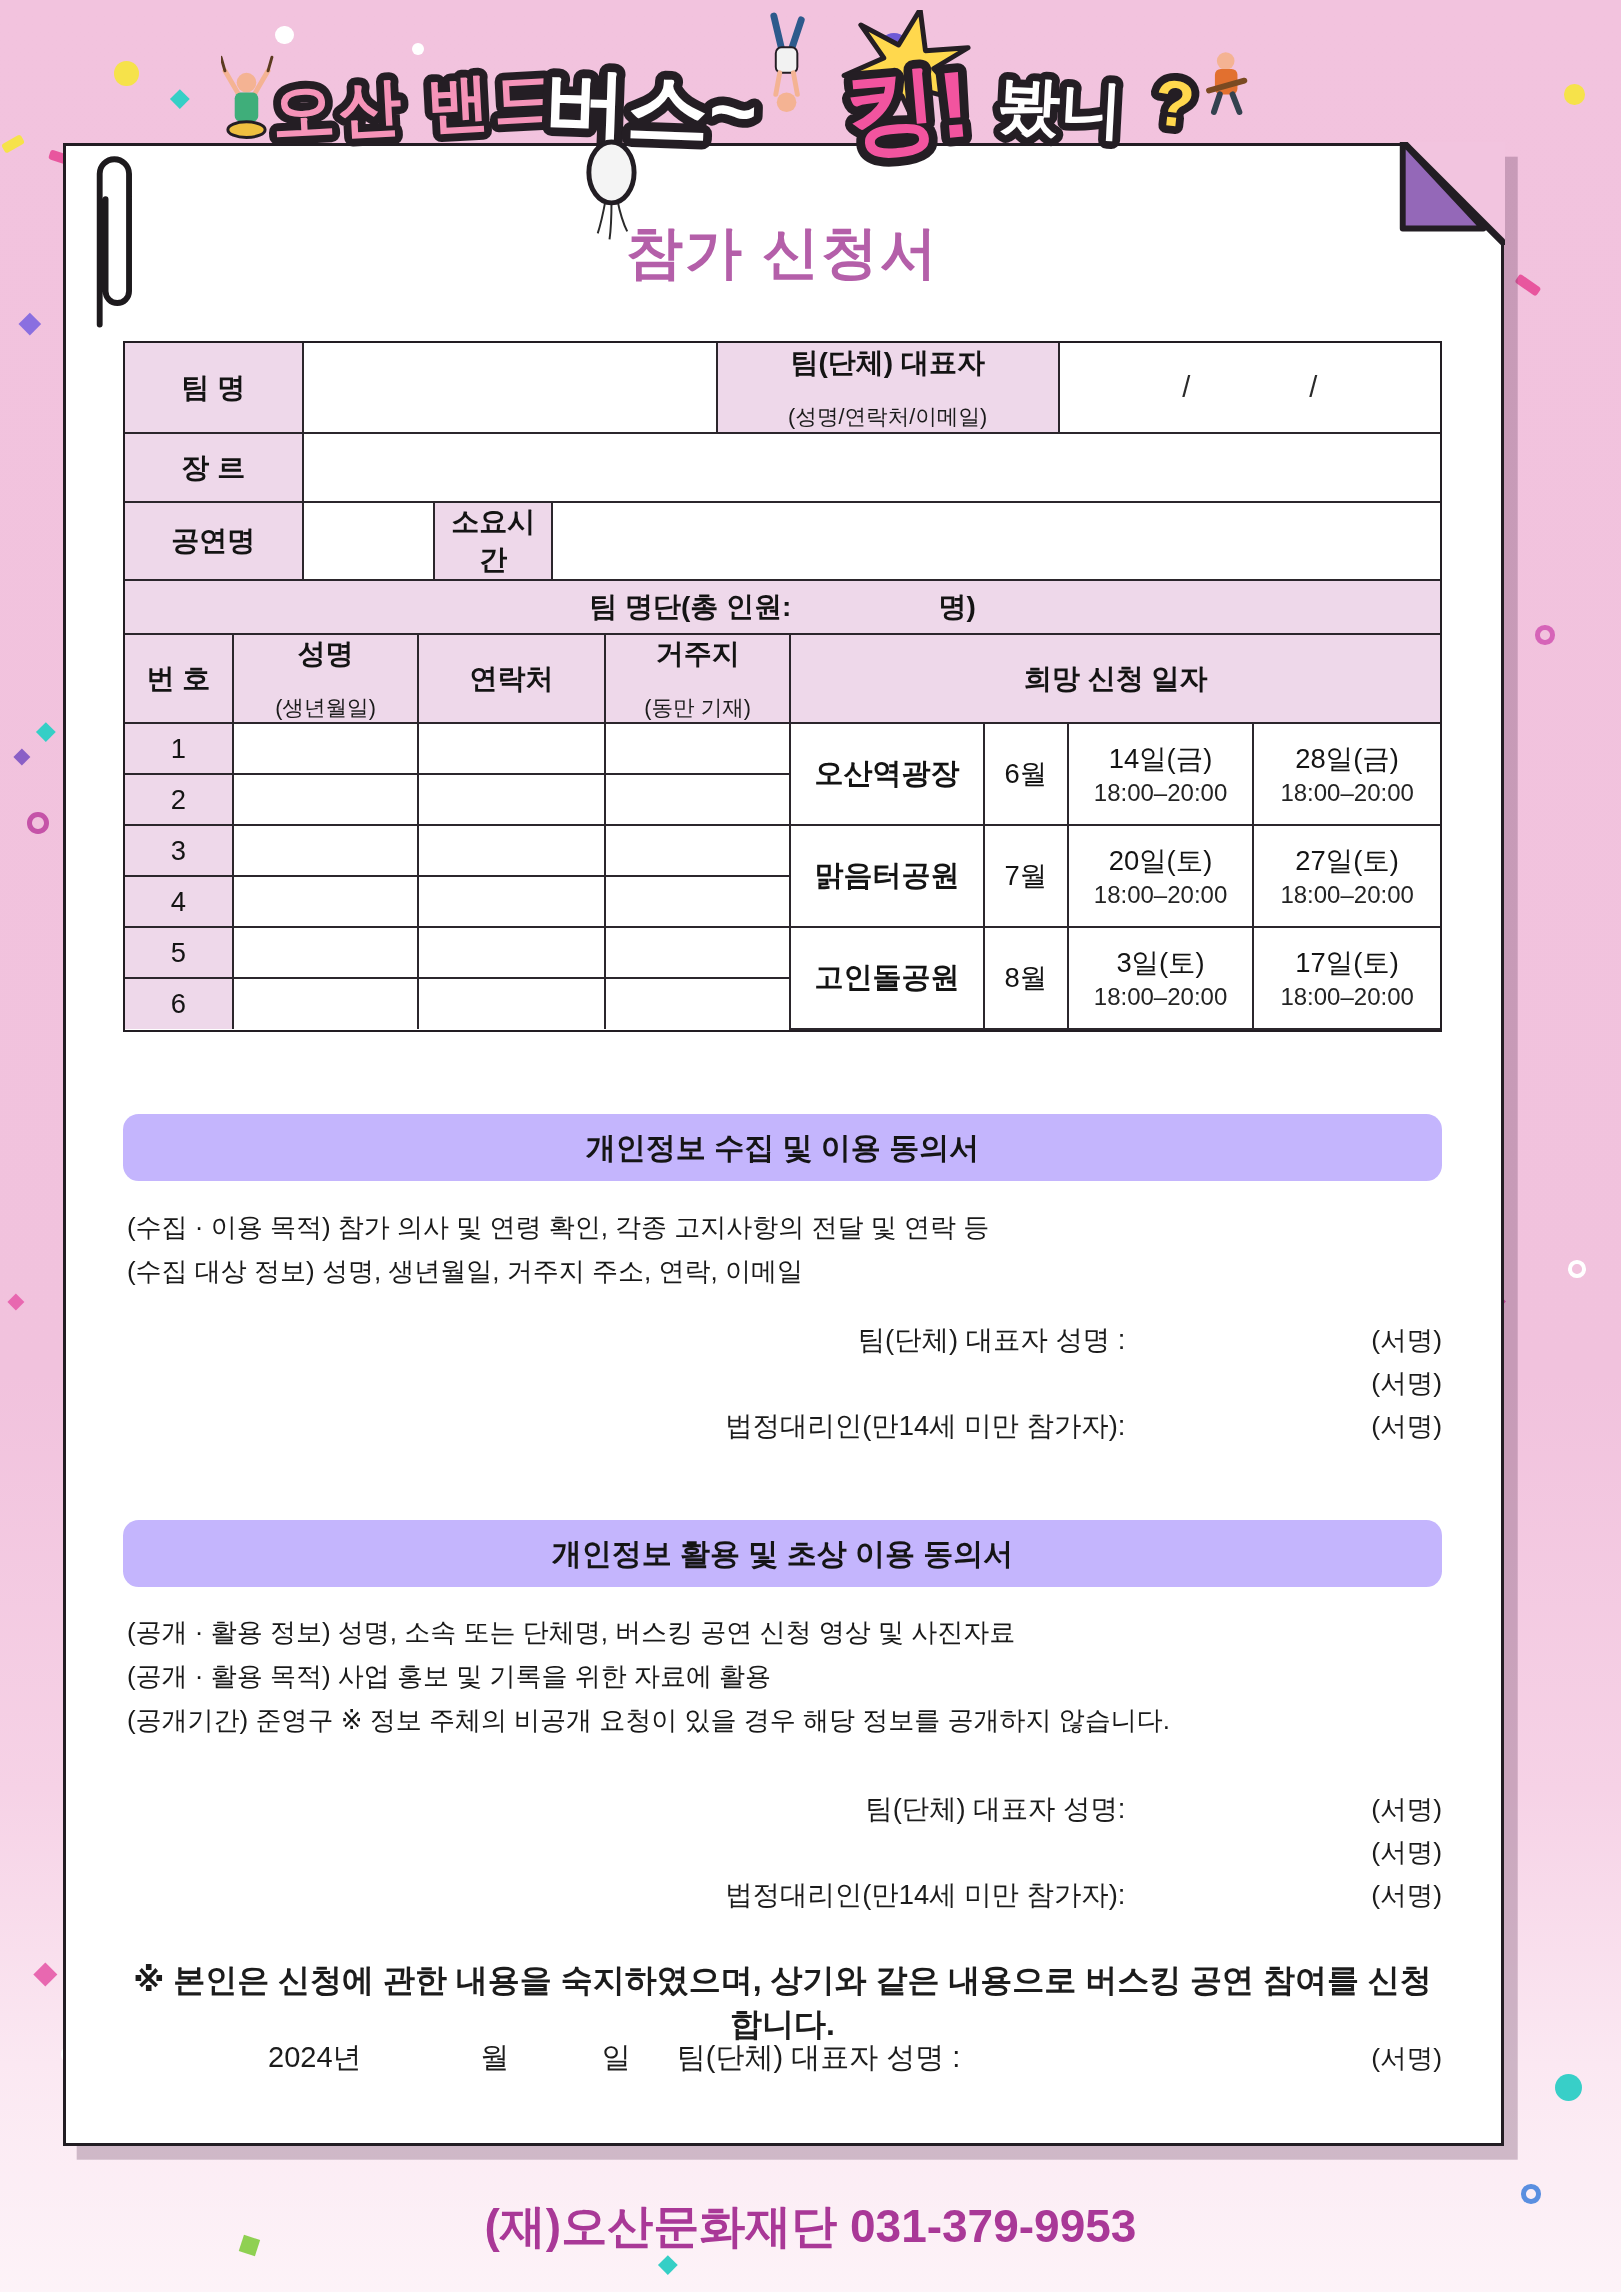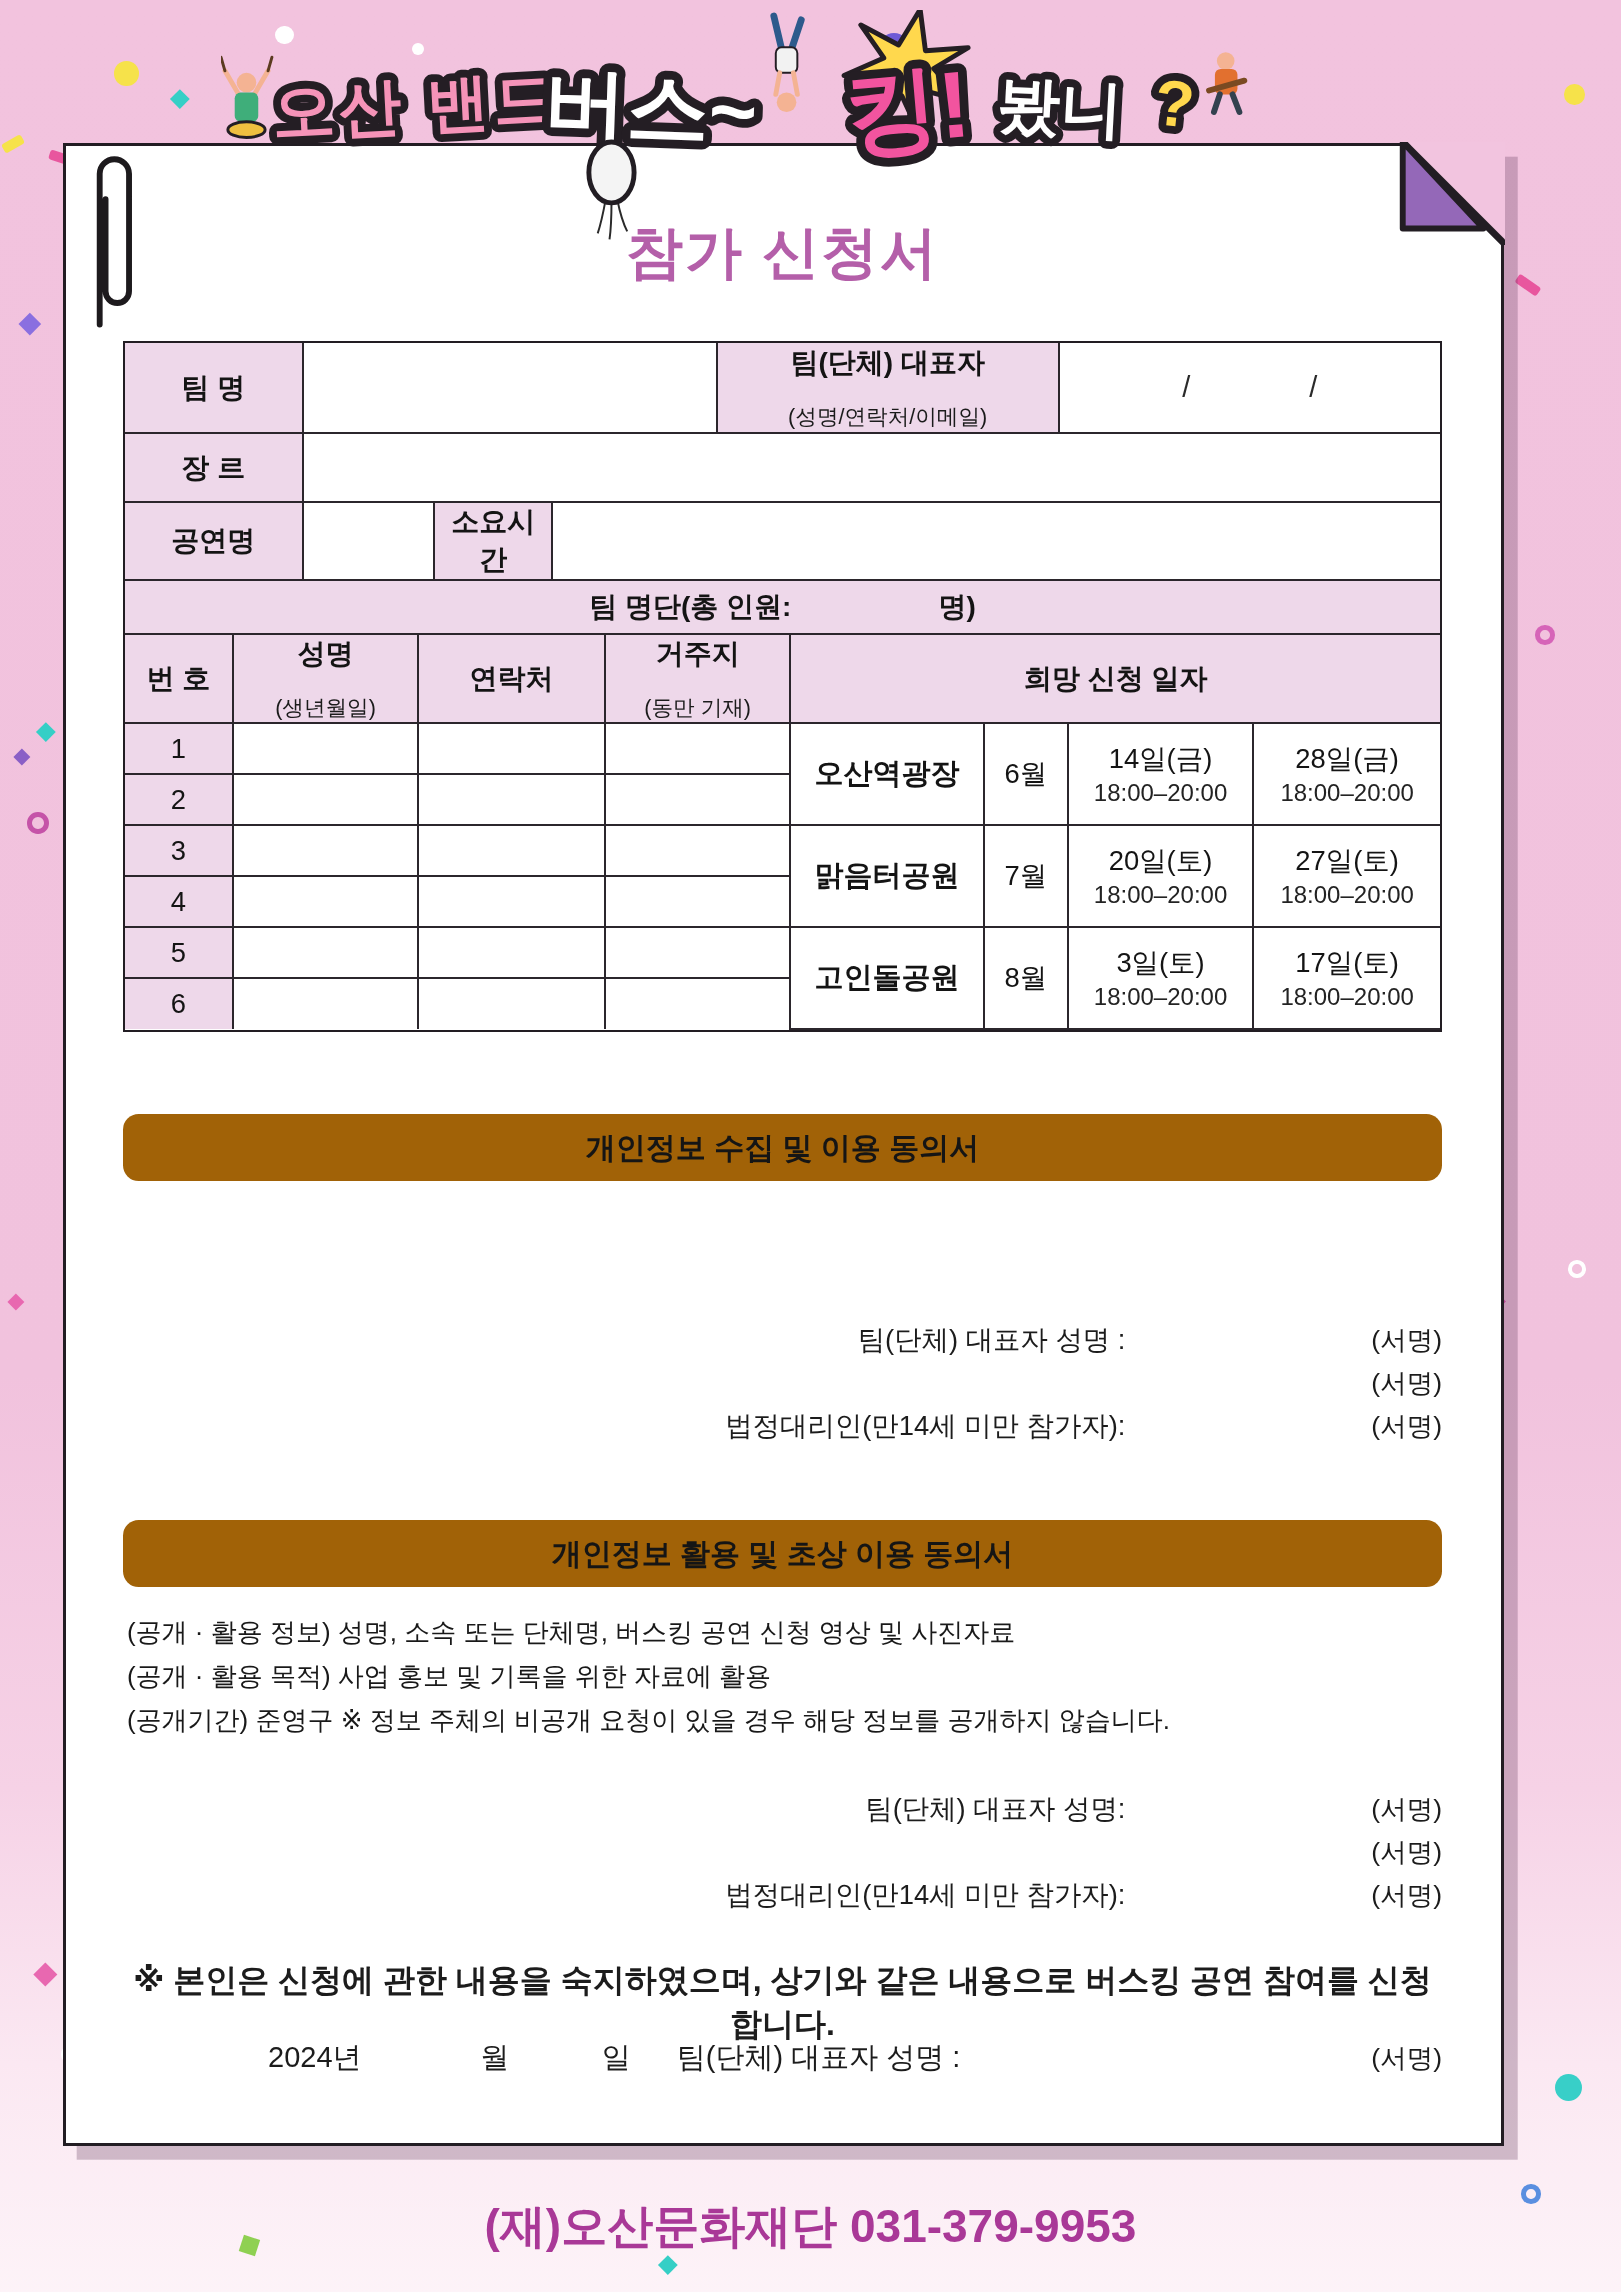--- a/index.html
+++ b/index.html
@@ -54,21 +54,21 @@
   .head-row td { height:71px; }
   .member-row td { height:51px; }
   .num { background:#eed8ea; font-weight:500; font-size:27.4px; }
   .venue { font-weight:700; font-size:29px; }
   .month { font-size:27.4px; font-weight:400; }
   .date .d { display:block; font-size:27.4px; font-weight:500; }
   .date .t { display:block; font-size:24px; font-weight:400; margin-top:2px; color:#232323; }
 
   
   .section-banner {
-    position:absolute; left:0; right:0; height:67px; background:#a16207;
+    position:absolute; left:0; right:0; height:67px; background:#c4b5fd;
     border-radius:15.7px; text-align:center; line-height:67px;
     font-size:30px; font-weight:700; color:#151515;
   }
   #banner1 { top:968px; }
   #banner2 { top:1374px; }
   .para { position:absolute; left:3.9px; right:0; font-size:26px; line-height:44px; color:#191919; }
   #para1 { top:1059px; }
   #para2 { top:1464px; }
   .para div { white-space:nowrap; }
 
@@ -315,20 +315,24 @@
           <td class="num">6</td>
           <td></td>
           <td></td>
           <td></td>
         </tr>
       </tbody>
         </table>
     </div>
 
     <div class="section-banner" id="banner1">개인정보 수집 및 이용 동의서</div>
+    <div class="para" id="para1">
+      <div>(수집 · 이용 목적) 참가 의사 및 연령 확인, 각종 고지사항의 전달 및 연락 등</div>
+      <div>(수집 대상 정보) 성명, 생년월일, 거주지 주소, 연락, 이메일</div>
+    </div>
     <div class="sig-group" id="sig1">
       <div class="sig-row">
         <span class="sig-label">팀(단체) 대표자 성명 :</span>
         <span class="sig-sign">(서명)</span>
       </div>
       <div class="sig-row">
         <span class="sig-label"></span>
         <span class="sig-sign">(서명)</span>
       </div>
       <div class="sig-row">

